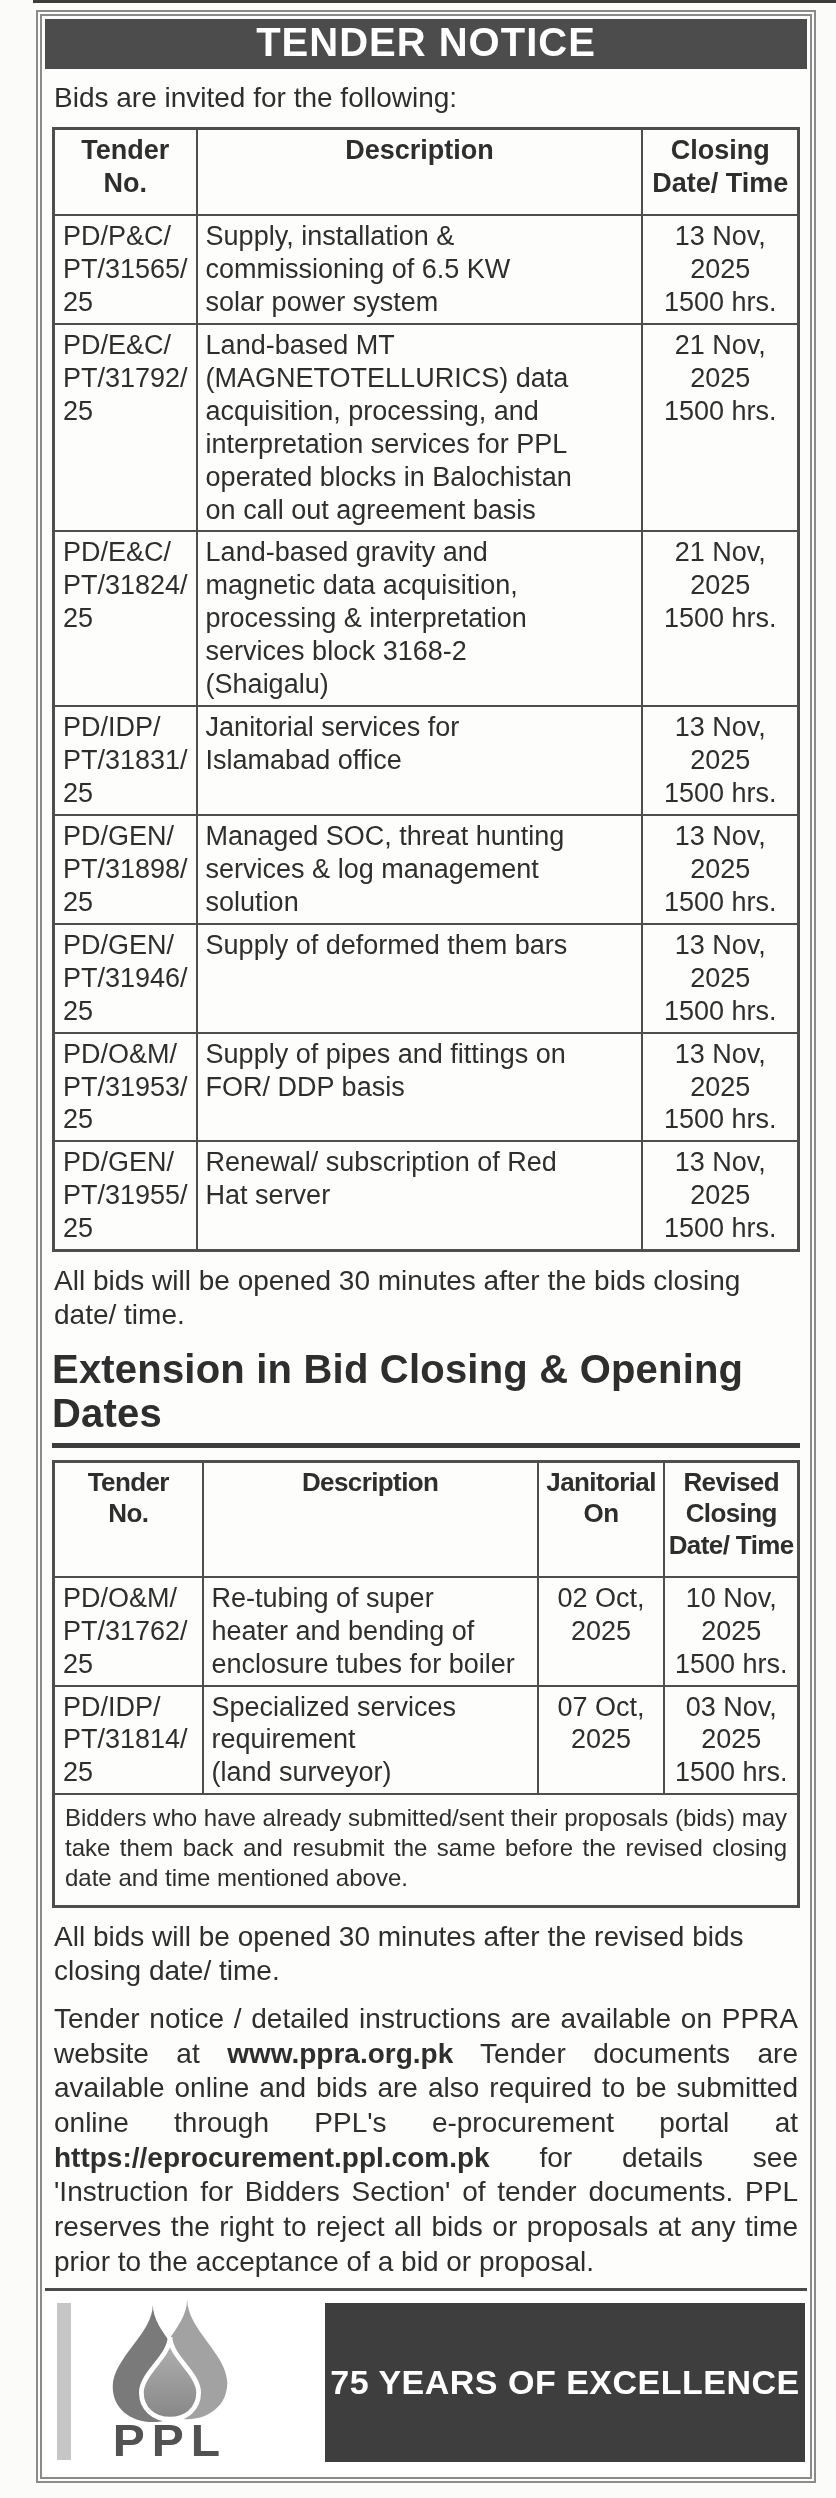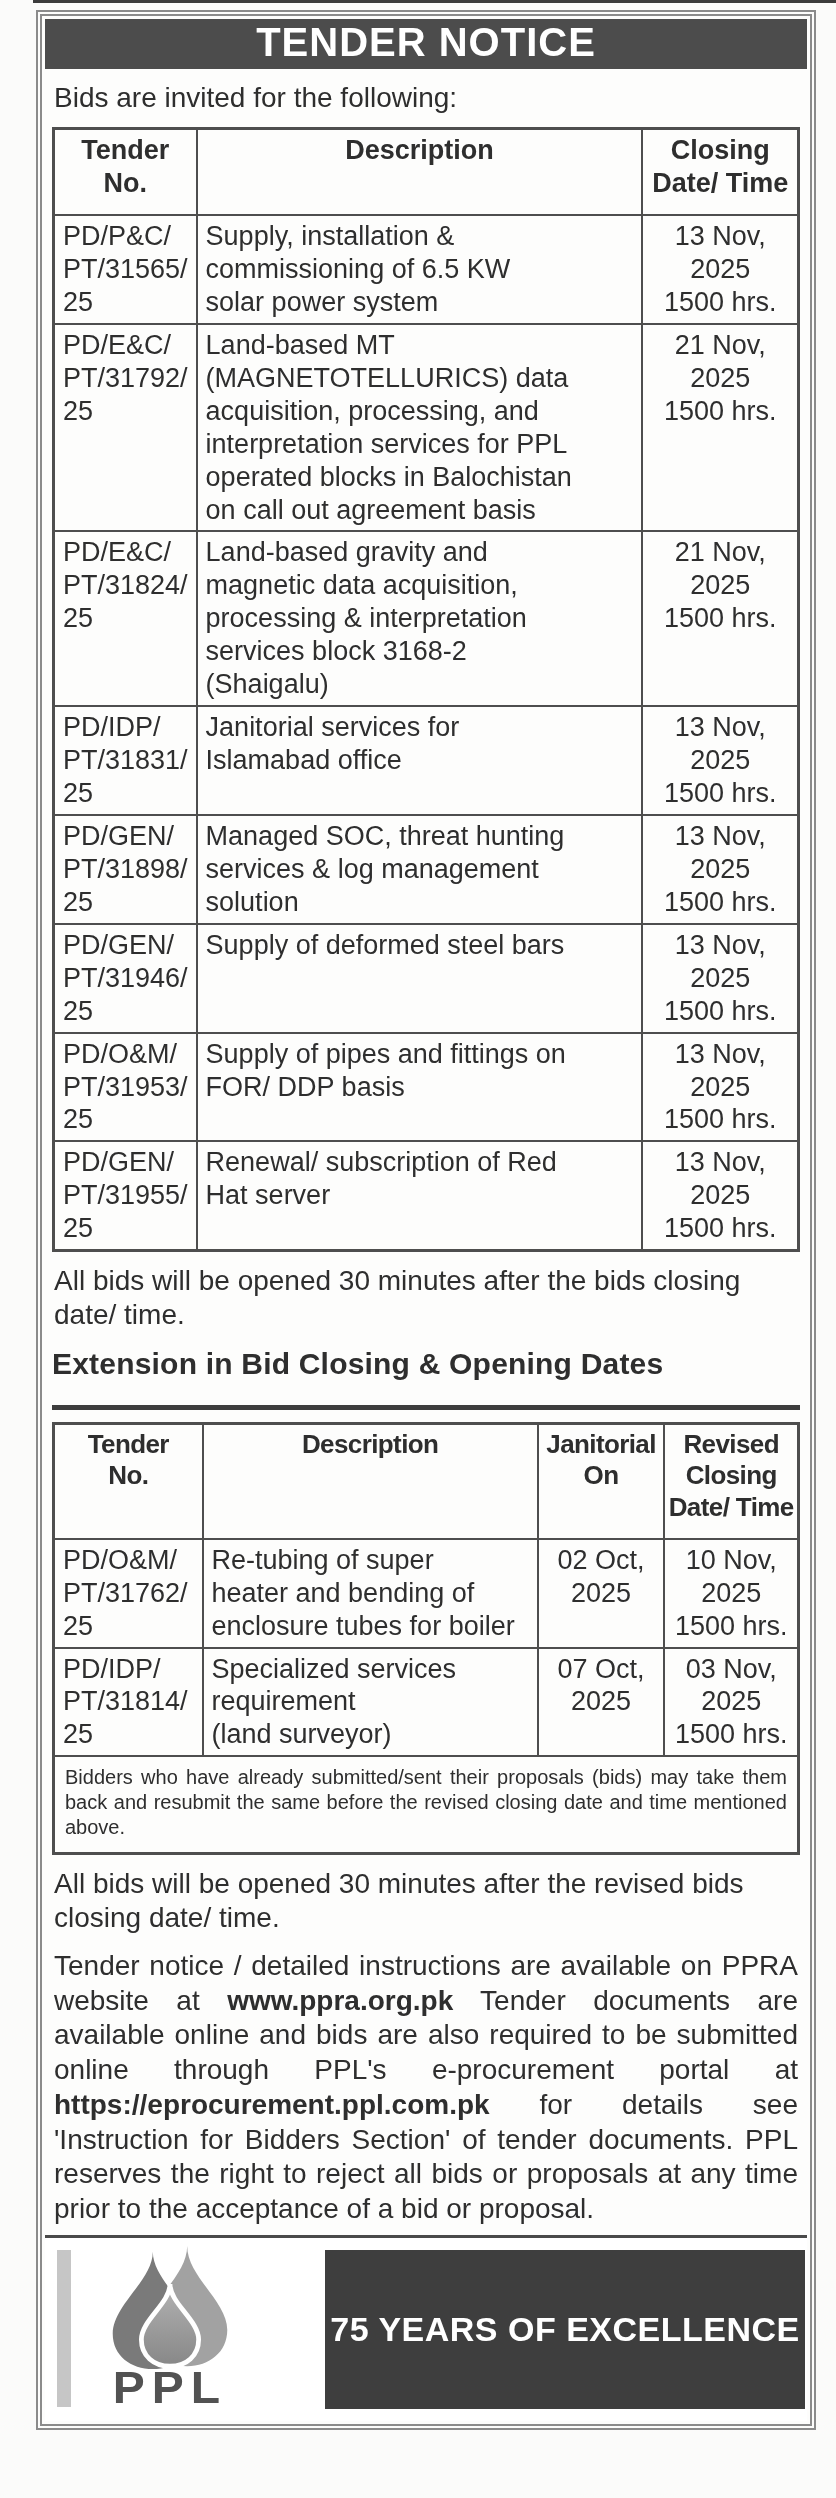--- a/index.html
+++ b/index.html
@@ -82,29 +82,29 @@
   col.e-rev    { width: 18%; }
   table.ext th {
     font-size: 26px;
     padding-left: 3px;
     padding-right: 3px;
     letter-spacing: -0.6px;
   }
   td.note-cell {
     white-space: normal;
     text-align: justify;
-    font-size: 20px;
+    font-size: 24px;
     line-height: 1.24;
     padding: 8px 10px 12px;
   }
   h2.ext-heading {
-    font-size: 30px;
+    font-size: 40px;
     line-height: 1.1;
     margin: 14px 0 12px;
-    padding-bottom: 25px;
+    padding-bottom: 8px;
     border-bottom: 5px solid #3d3d3d;
     letter-spacing: 0.2px;
   }
   .details {
     font-size: 28px;
     line-height: 1.24;
     text-align: justify;
     margin: 14px 2px 8px;
   }
   .details b { font-weight: bold; }
@@ -238,21 +238,21 @@
 services &amp; log management
 solution</td>
             <td class="center">13 Nov,
 2025
 1500 hrs.</td>
           </tr>
           <tr>
             <td>PD/GEN/
 PT/31946/
 25</td>
-            <td>Supply of deformed steel bars</td>
+            <td>Supply of deformed them bars</td>
             <td class="center">13 Nov,
 2025
 1500 hrs.</td>
           </tr>
           <tr>
             <td>PD/O&amp;M/
 PT/31953/
 25</td>
             <td>Supply of pipes and fittings on
 FOR/ DDP basis</td>

